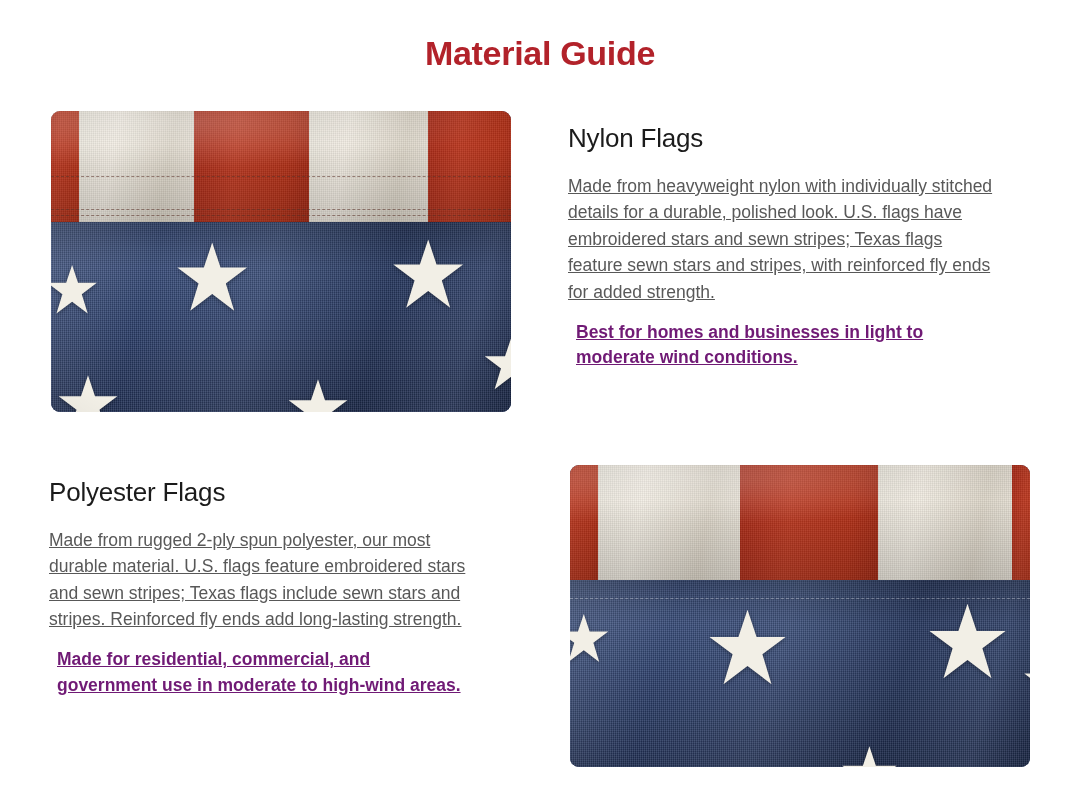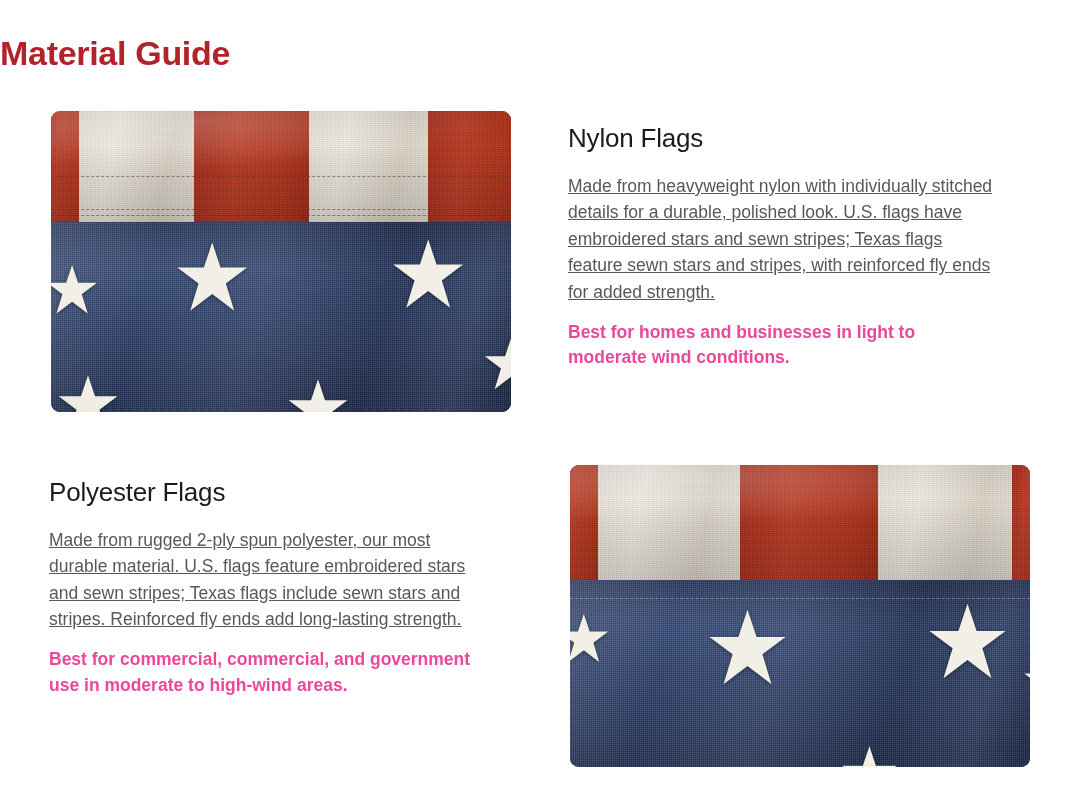--- a/index.html
+++ b/index.html
@@ -15,21 +15,21 @@
     font-family: "Liberation Sans", sans-serif;
     -webkit-font-smoothing: antialiased;
   }
 
   
   .page-title {
     position: absolute;
     left: 0;
     top: 34px;
     width: 1080px;
-    text-align: left;
+    text-align: center;
     font-size: 34px;
     font-weight: bold;
     letter-spacing: -0.3px;
     color: #b2222a;
   }
 
   .photo {
     position: absolute;
     border-radius: 9px;
     overflow: hidden;
@@ -54,22 +54,23 @@
     font-size: 17.5px;
     line-height: 1.52;
     color: #585858;
     margin: 0 0 14px 0;
     text-decoration: underline;
   }
   .sec-bold {
     font-size: 17.5px;
     line-height: 1.46;
     font-weight: bold;
-    color: #ec4899;
-    margin: 0;
+    color: #701a75;
+    margin: 8px;
+    text-decoration: underline;
   }
 
   
   .flag {
     position: absolute;
     inset: 0;
     overflow: hidden;
   }
   
   .stripes {
@@ -193,21 +194,21 @@
 
 <div class="text-col" id="text-nylon">
   <h2 class="sec-heading">Nylon Flags</h2>
   <p class="sec-body">Made from heavyweight nylon with individually stitched details for a durable, polished look. U.S. flags have embroidered stars and sewn stripes; Texas flags feature sewn stars and stripes, with reinforced fly ends for added strength.</p>
   <p class="sec-bold">Best for homes and businesses in light to moderate wind conditions.</p>
 </div>
 
 <div class="text-col" id="text-polyester">
   <h2 class="sec-heading">Polyester Flags</h2>
   <p class="sec-body">Made from rugged 2-ply spun polyester, our most durable material. U.S. flags feature embroidered stars and sewn stripes; Texas flags include sewn stars and stripes. Reinforced fly ends add long-lasting strength.</p>
-  <p class="sec-bold">Best for commercial, commercial, and government use in moderate to high-wind areas.</p>
+  <p class="sec-bold">Made for residential, commercial, and government use in moderate to high-wind areas.</p>
 </div>
 
 <div class="photo" id="photo-polyester">
   <div class="flag">
 
     <div class="stripes tall">
       <div class="stripe st-red" style="left:-3%; width:10%;"></div>
       <div class="stripe st-white" style="left:6%;  width:32%;"></div>
       <div class="stripe st-red" style="left:37%; width:31%;"></div>
       <div class="stripe st-white" style="left:67%; width:30%;"></div>

